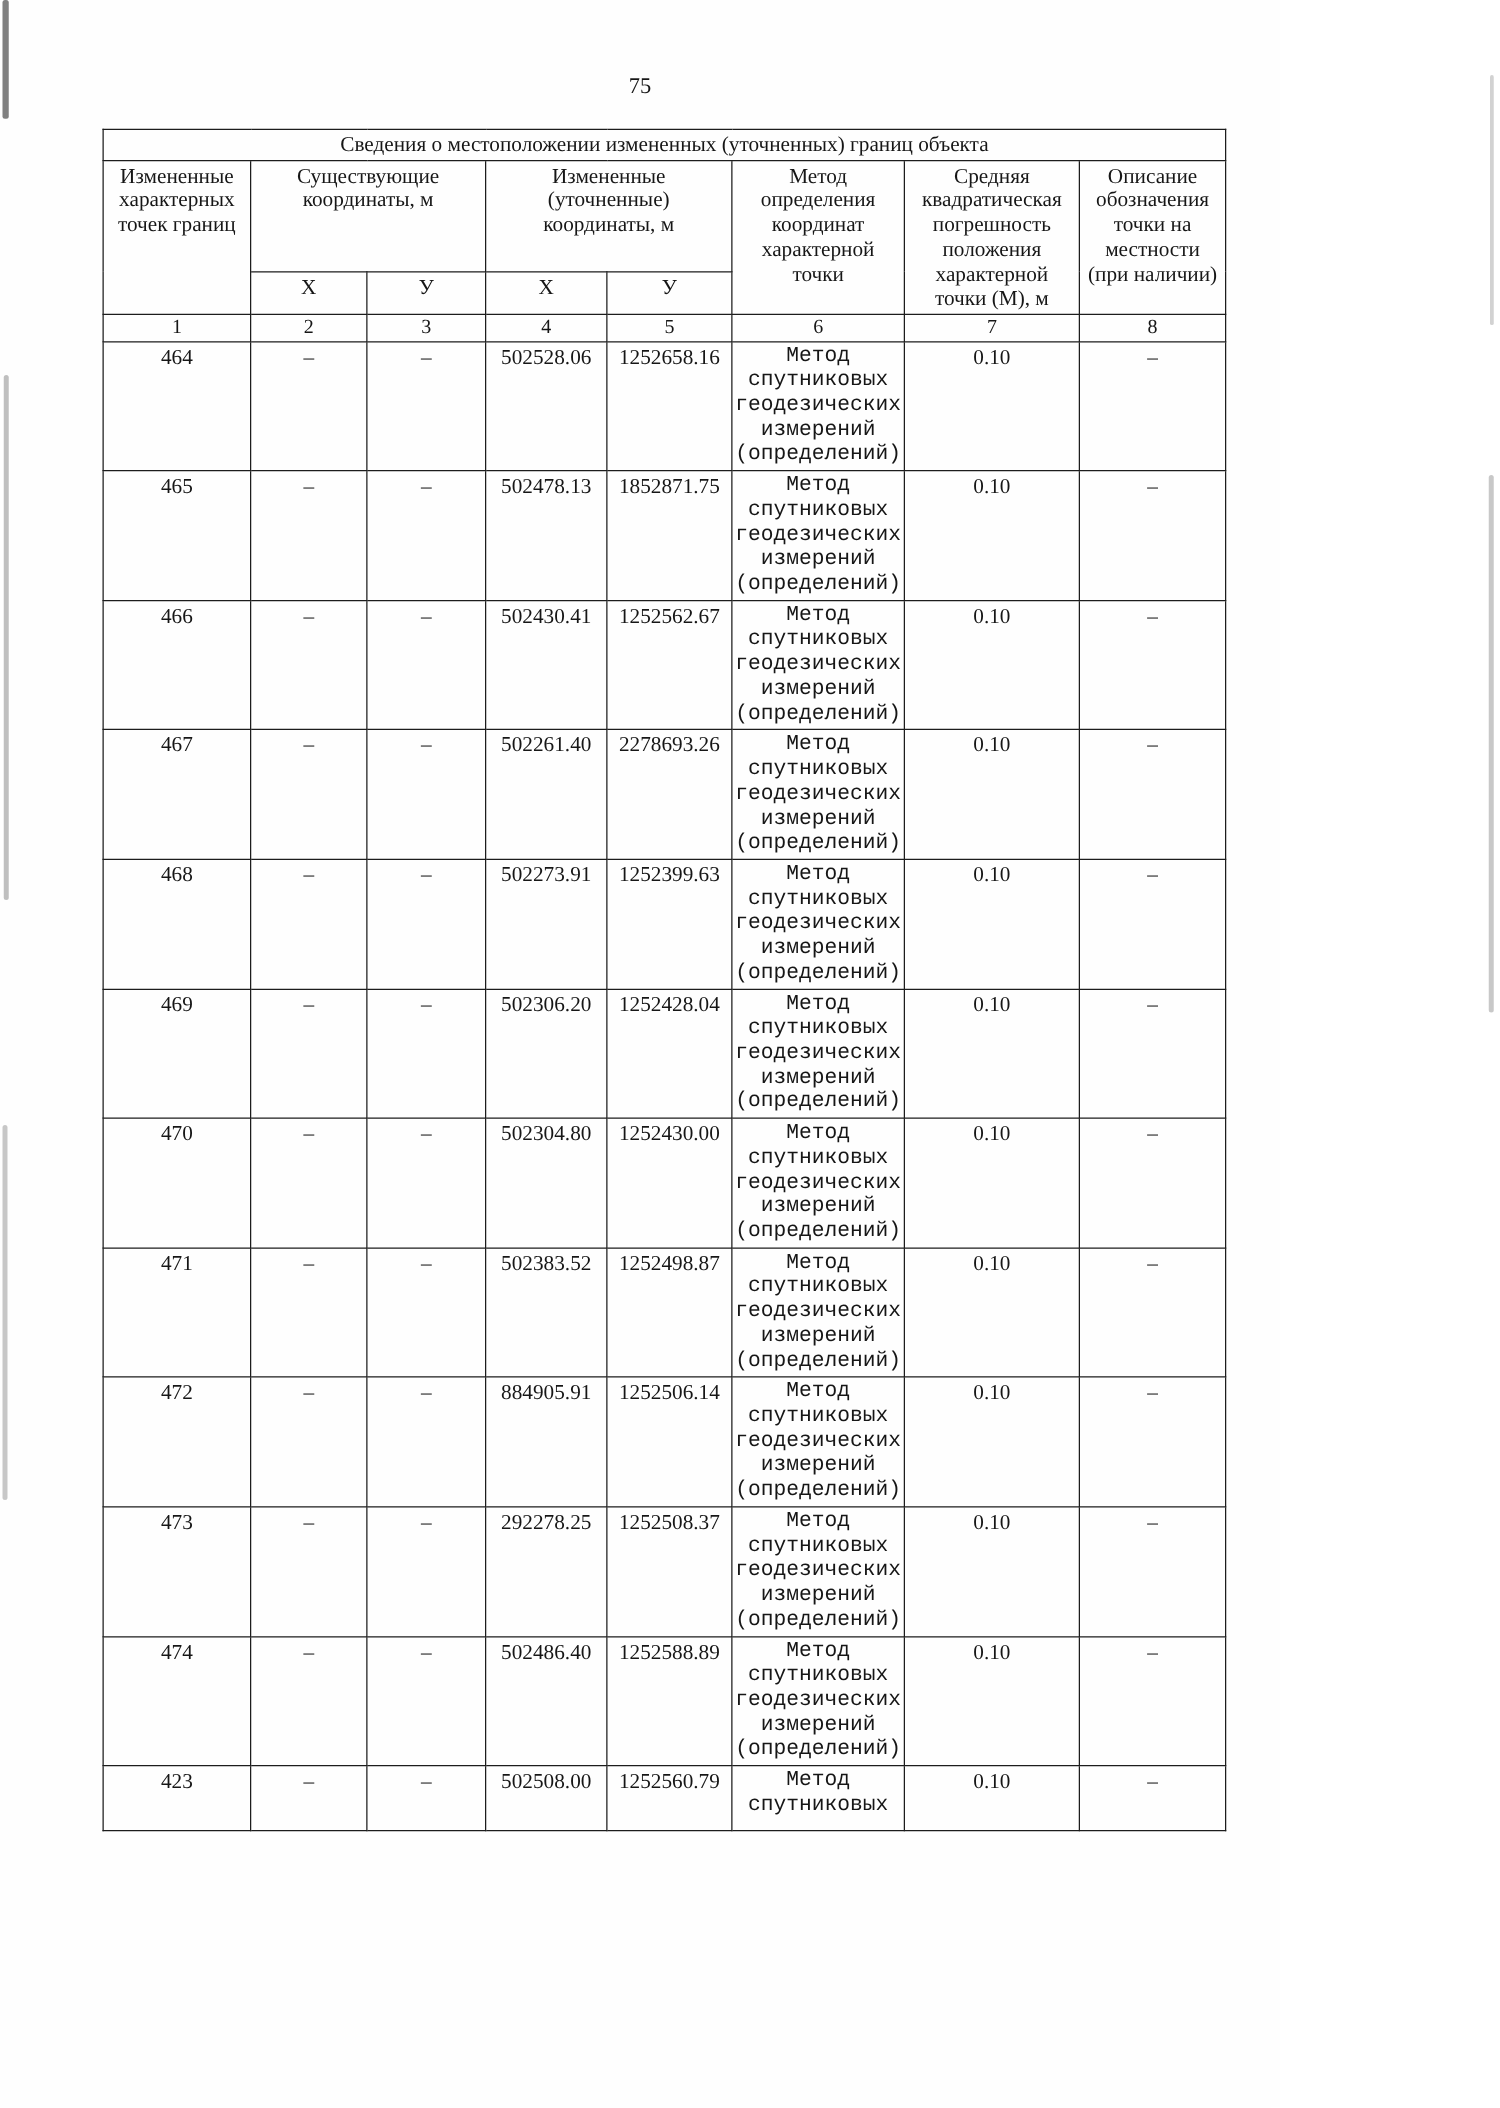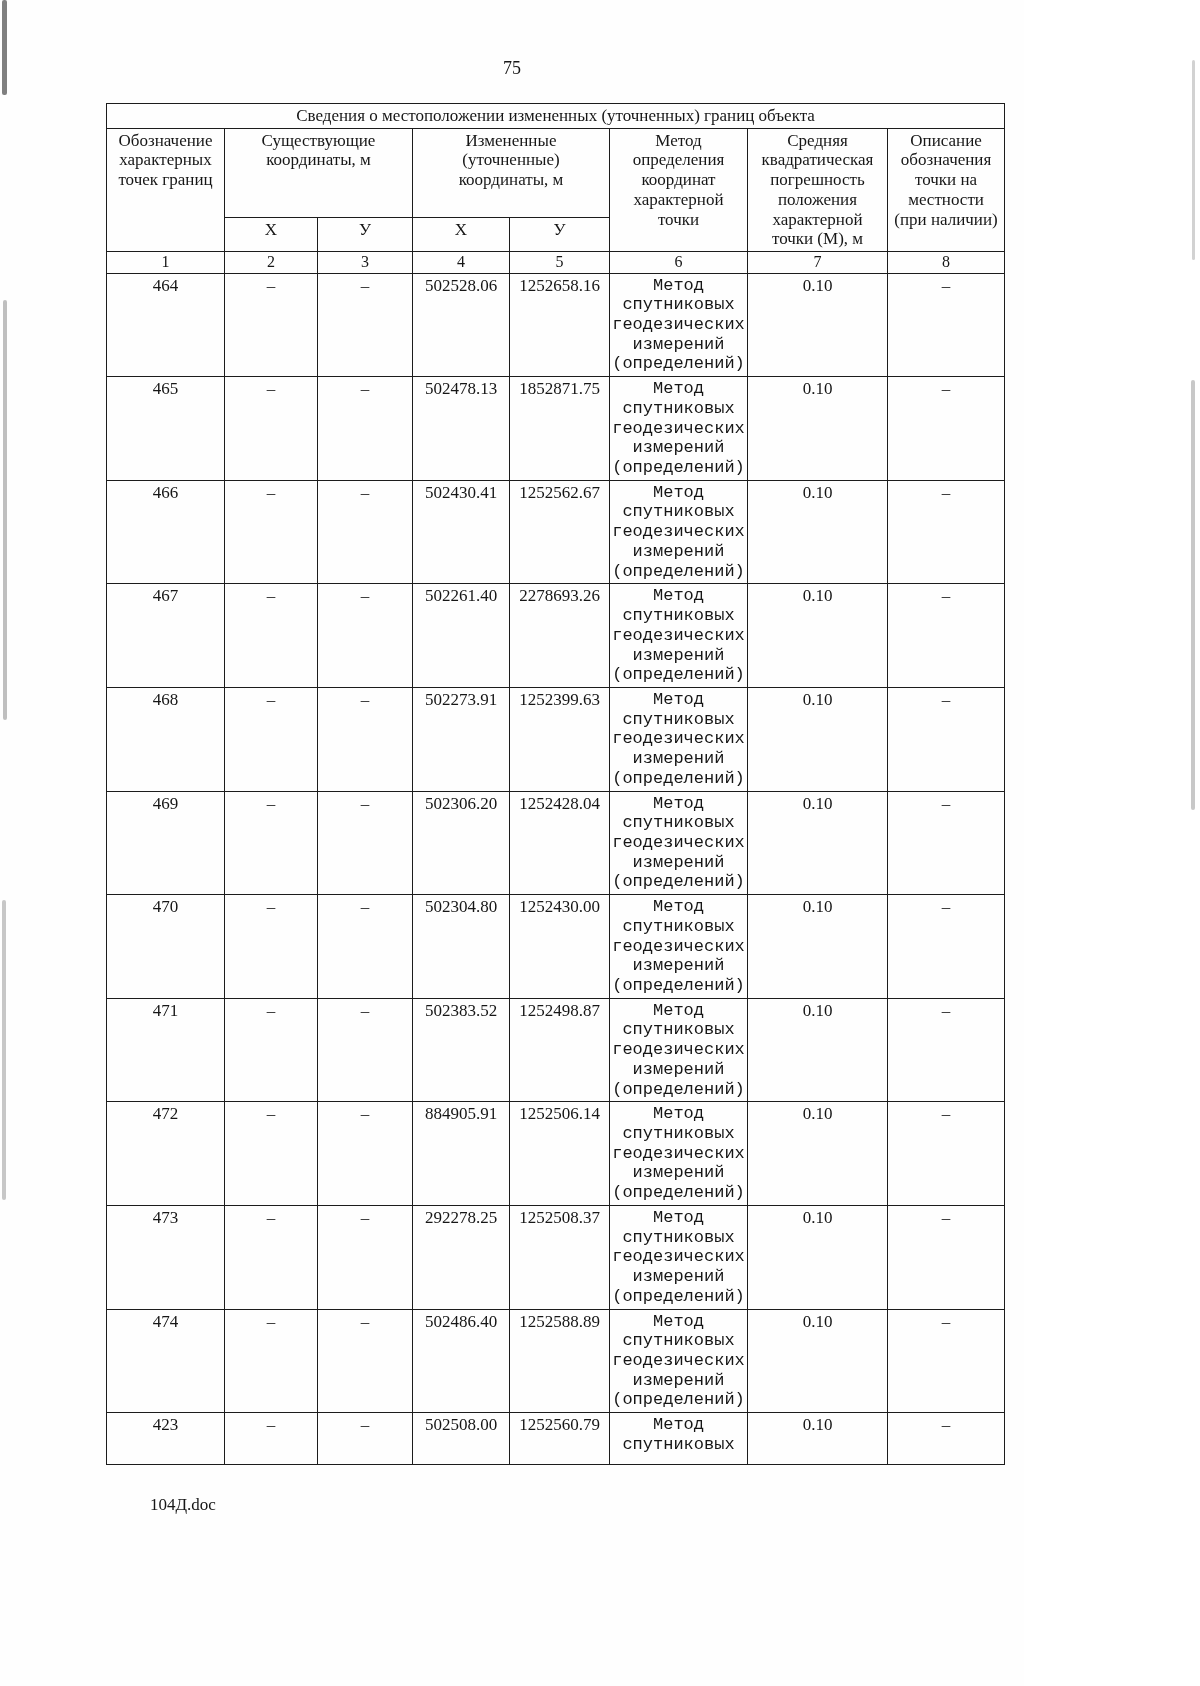--- a/index.html
+++ b/index.html
@@ -20,21 +20,21 @@
   }
   .page-number {
     text-align: center;
     padding-top: 58px;
     font-size: 18px;
   }
   table.doc-table {
     border-collapse: collapse;
     table-layout: fixed;
     width: 898px;
-    margin: 24px 0 0 106px;
+    margin: 24px 0 0 82px;
     font-size: 17px;
     line-height: 1.16;
   }
   table.doc-table th,
   table.doc-table td {
     border: 1px solid #1c1c1c;
     font-weight: normal;
     text-align: center;
     vertical-align: top;
     padding: 2px 3px;
@@ -102,21 +102,21 @@
       <col style="width:100px">
       <col style="width:138px">
       <col style="width:140px">
       <col style="width:117px">
     </colgroup>
     <thead>
       <tr>
         <th class="title-cell" colspan="8">Сведения о местоположении измененных (уточненных) границ объекта</th>
       </tr>
       <tr>
-        <th rowspan="2">Обозначение характерных точек границ</th>
+        <th rowspan="2">Измененные характерных точек границ</th>
         <th colspan="2">Существующие координаты, м</th>
         <th colspan="2">Измененные (уточненные) координаты, м</th>
         <th rowspan="2">Метод определения координат характерной точки</th>
         <th rowspan="2">Средняя квадратическая погрешность положения характерной точки (М), м</th>
         <th rowspan="2">Описание обозначения точки на местности (при наличии)</th>
       </tr>
       <tr>
         <th>X</th>
         <th>У</th>
         <th>X</th>
@@ -250,15 +250,14 @@
     <td>–</td>
     <td>502508.00</td>
     <td>1252560.79</td>
     <td class="method-cell">Метод спутниковых</td>
     <td>0.10</td>
     <td>–</td>
   </tr>
       </tbody>
   </table>
 
-  <div class="footer-filename">104Д.doc</div>
 
 </div>
 
 </body></html>

